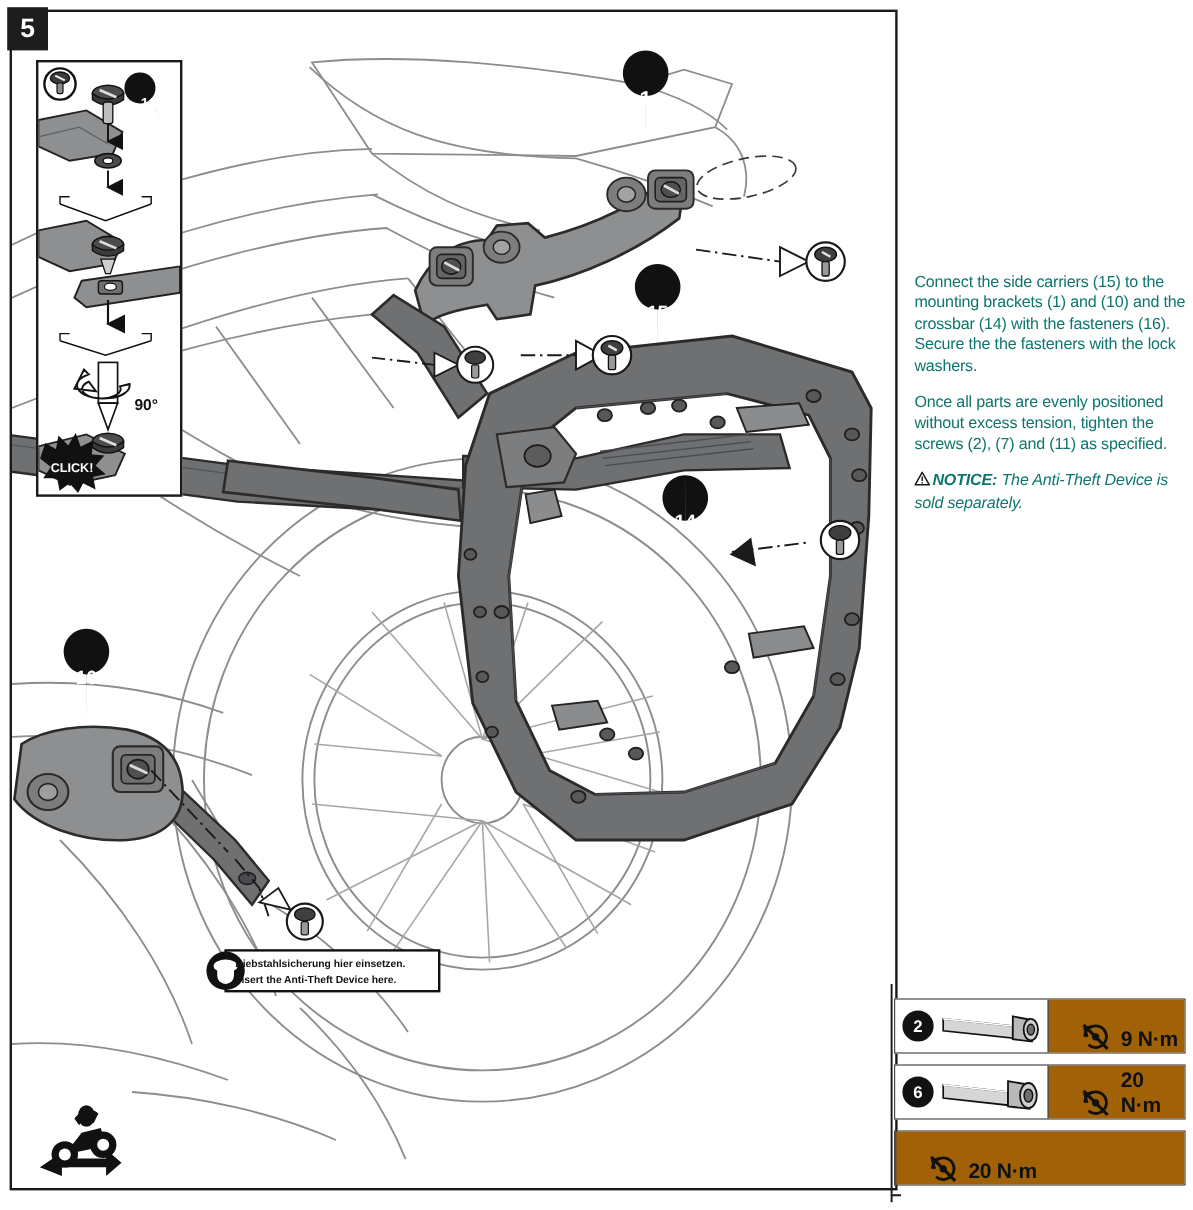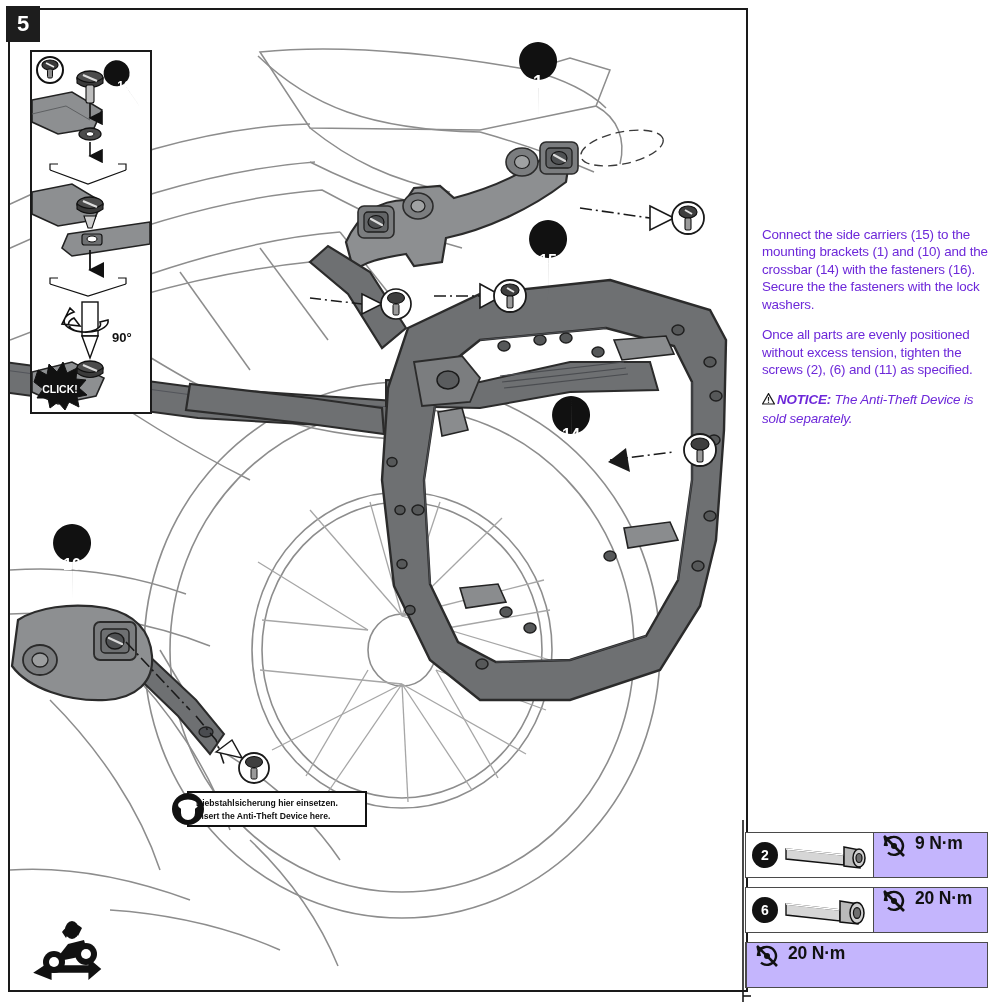--- a/index.html
+++ b/index.html
@@ -17,34 +17,34 @@
               display:flex;align-items:center;justify-content:center;z-index:40;}
 
   
   #inset{position:absolute;left:20px;top:40px;width:122px;height:364px;
          border:2px solid #1a1a1a;background:#fff;box-sizing:border-box;z-index:30;}
   #inset-svg{position:absolute;left:0;top:0;width:100%;height:100%;}
 
   
   #instructions{position:absolute;left:762px;top:226px;width:226px;}
   #instructions p{margin:0 0 13px 0;font-size:13.4px;line-height:1.30;
-                  letter-spacing:-0.15px;color:#6d28d9;}
+                  letter-spacing:-0.15px;color:#0f766e;}
   #instructions p:last-child{margin-bottom:0;}
   .notice-line{font-style:italic;}
   .notice-word{font-style:italic;font-weight:bold;font-style:italic;text-align:right;}
   .warn-tri{display:inline-block;vertical-align:-1px;margin-right:2px;}
 
   
   #torque-table{position:absolute;left:745px;top:832px;width:243px;}
   .t-row{position:relative;height:46px;margin-bottom:9px;
          border:1.6px solid #4a4a4a;box-sizing:border-box;display:flex;background:#fff;}
   .t-row:last-child{margin-bottom:0;}
   .t-left{position:relative;width:127px;height:100%;flex:0 0 127px;}
-  .t-right{flex:1;background:#c4b5fd;display:flex;align-items:flex-start;
-           border-left:1.6px solid #4a4a4a;}
+  .t-right{flex:1;background:#a16207;display:flex;align-items:flex-end;
+           border-left:1.6px solid #4a4a4a;padding-left:19px;}
   .t-num{position:absolute;left:6px;top:50%;transform:translateY(-50%);
          width:26px;height:26px;border-radius:50%;background:#121212;color:#fff;
          font-size:14px;font-weight:bold;display:flex;align-items:center;justify-content:center;}
   .t-num.wide{font-size:13px;}
   .t-screw{position:absolute;left:36px;top:50%;transform:translateY(-50%);}
   .t-icon{margin-left:7px;flex:0 0 auto;}
   .t-val{font-size:17.5px;font-weight:bold;color:#111;margin-left:8px;letter-spacing:-0.2px;}
 
   
   #torque-connector{position:absolute;left:737px;top:820px;width:14px;height:182px;}
@@ -401,21 +401,21 @@
   </div>
 
 </div>
 
 <div id="step-badge">
   <span>5</span>
 </div>
 
 <div id="instructions">
   <p>Connect the side carriers (15) to the mounting brackets (1) and (10) and the crossbar (14) with the fasteners (16). Secure the the fasteners with the lock washers.</p>
-  <p>Once all parts are evenly positioned without excess tension, tighten the screws (2), (6) and (11) as specified.</p>
+  <p>Once all parts are evenly positioned without excess tension, tighten the screws (2), (7) and (11) as specified.</p>
   <p class="notice-line"><span class="warn-tri"><svg width="13" height="12" viewBox="0 0 13 12">
           <path d="M6.5,0.6 L12.4,11 L0.6,11 Z" fill="none" stroke="#1a1a1a" stroke-width="1.2"></path>
           <path d="M6.5,4 L6.5,7.8" stroke="#1a1a1a" stroke-width="1.2"></path>
           <circle cx="6.5" cy="9.3" r="0.7" fill="#1a1a1a"></circle>
         </svg></span><b class="notice-word">NOTICE:</b><span> The Anti-Theft Device is sold separately.</span></p>
 </div>
 
 <svg id="torque-connector" viewBox="0 0 14 182">
   <path d="M6,0 L6,182" stroke="#1a1a1a" stroke-width="1.6" fill="none"></path>
   <path d="M6,176 L14,176" stroke="#1a1a1a" stroke-width="1.6" fill="none"></path>

